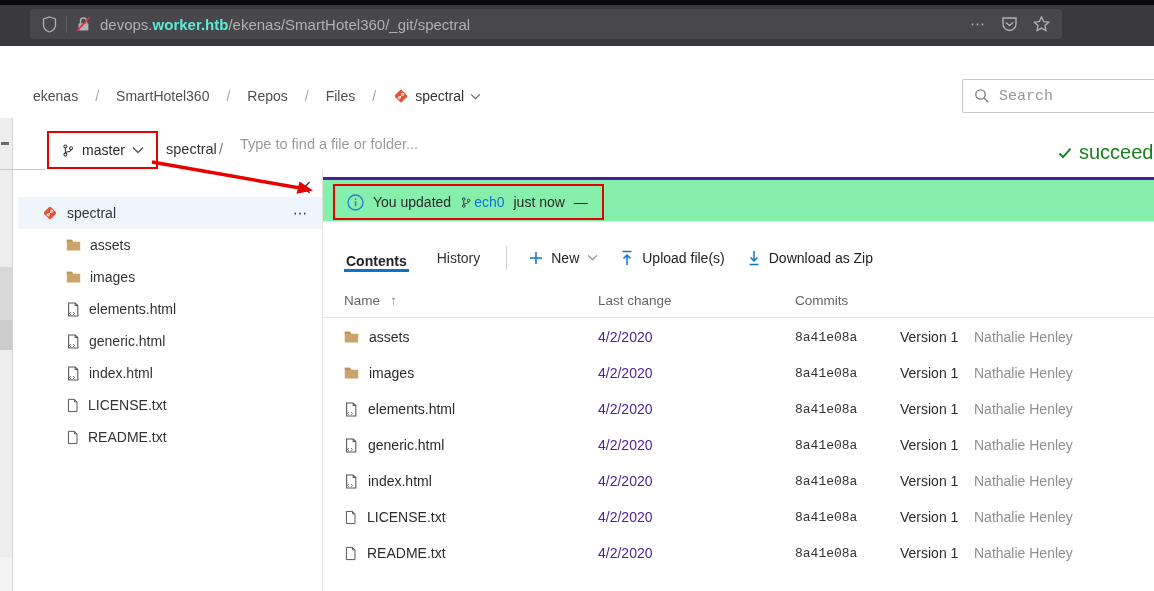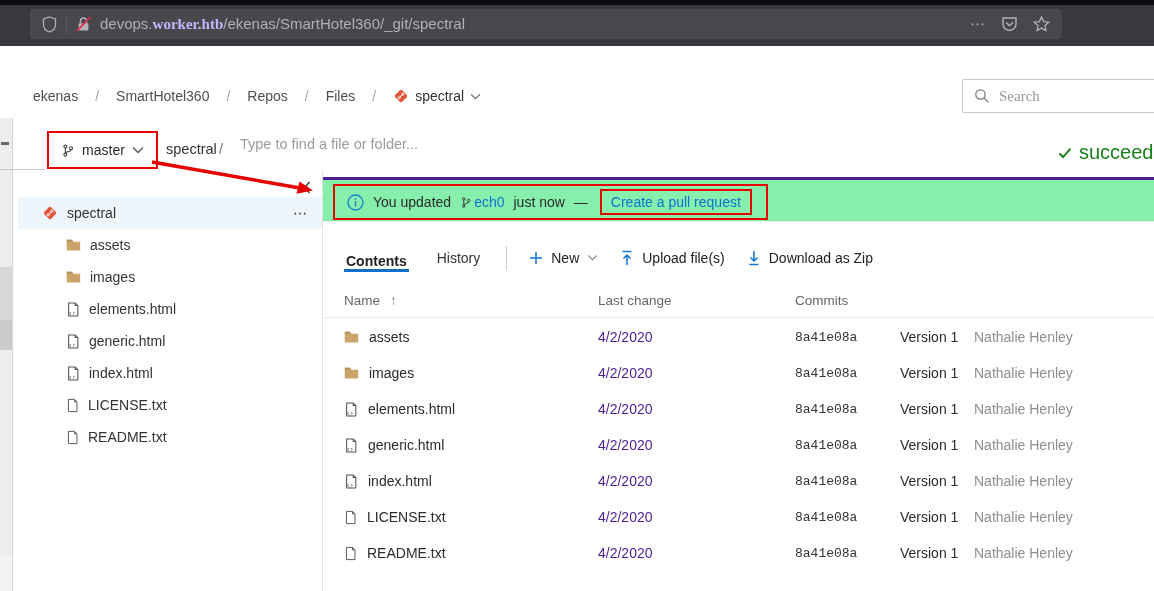--- a/index.html
+++ b/index.html
@@ -7,38 +7,38 @@
               font-family:"Liberation Sans", sans-serif; }
   .abs { position:absolute; }
 
   
   .chrome { position:absolute; left:0; top:0; width:1154px; height:46px; background:#38383d; }
   .chrome-top { position:absolute; left:0; top:0; width:100%; height:5px; background:#0a0a0c; }
   .urlbar { position:absolute; left:30px; top:9px; width:1032px; height:30px; background:#47474c;
             border-radius:4px; display:flex; align-items:center; padding:0 12px; }
   .urlbar .vdiv { width:1px; height:17px; background:#5c5c61; margin:0 9px; }
   .urltext { font-size:15px; color:#b1b1b3; margin-left:9px; white-space:nowrap; }
-  .urltext b { color:#c4b5fd; font-weight:bold;font-family:Liberation Serif, serif; }
+  .urltext b { color:#5eead4; font-weight:bold; }
   .urlbar .spacer { flex:1; }
   .chrome-icon { display:flex; align-items:center; margin-left:15px; color:#b1b1b3; }
   .dots { font-size:15px; color:#b1b1b3; letter-spacing:1px; }
 
   
   .breadcrumb { position:absolute; left:0; top:75px; width:950px; height:42px; display:flex;
                 align-items:center; padding-left:33px; font-size:14px; color:#4f4f4f; }
   .bc-item { margin-right:17px; cursor:pointer; }
   .bc-sep { margin-right:17px; color:#a5a5a5; }
   .bc-repo { display:flex; align-items:center; gap:6px; color:#333; cursor:pointer; }
 
   
   .searchbox { position:absolute; left:962px; top:79px; width:206px; height:34px;
                border:1px solid #c8c8c8; border-radius:2px; background:#fff;
                display:flex; align-items:center; padding-left:11px; gap:9px; }
   .searchbox input { border:none; outline:none; font-size:15px; width:150px; background:transparent;
-                     font-family:Liberation Serif, serif; color:#444; }
+                     font-family:Liberation Mono, monospace; color:#444; }
   .searchbox input::placeholder { color:#979797; }
 
   
   .branch-box { position:absolute; left:47px; top:131px; width:111px; height:38px;
                 border:2px solid #e60000; display:flex; align-items:center;
                 justify-content:center; gap:7px; background:#fff; }
   .branch-box .lbl { font-size:14px; color:#2b2b2b; }
   .pathlbl { position:absolute; left:166px; top:141px; font-size:14.5px; color:#333; }
   .pathsep { position:absolute; left:219px; top:141px; font-size:14.5px; color:#777; }
   .findinput { position:absolute; left:240px; top:136px; width:320px; border:none; outline:none;
@@ -290,23 +290,20 @@
           <circle cx="5" cy="3.3" r="1.7"></circle>
             <circle cx="5" cy="12.7" r="1.7"></circle>
             <circle cx="11.5" cy="5.3" r="1.7"></circle>
           <path d="M5 5v6M11.5 7c0 3-6.5 2-6.5 4"></path>
         </g>
       </svg>
       <span class="link">ech0</span>
     </span>
     <span>just now</span>
     <span>—</span>
-    <span class="inner-redbox">
-      <span class="link">Create a pull request</span>
-    </span>
   </div>
 </div>
 
 <div class="tabsrow">
   <span class="tab-active">Contents</span>
   <span class="tab">History</span>
   <span class="tsep"></span>
   <span class="cmd">
     <svg width="14" height="14" viewBox="0 0 14 14">
         <path d="M7 1v12M1 7h12" stroke="#0c74d4" stroke-width="1.5"></path>

